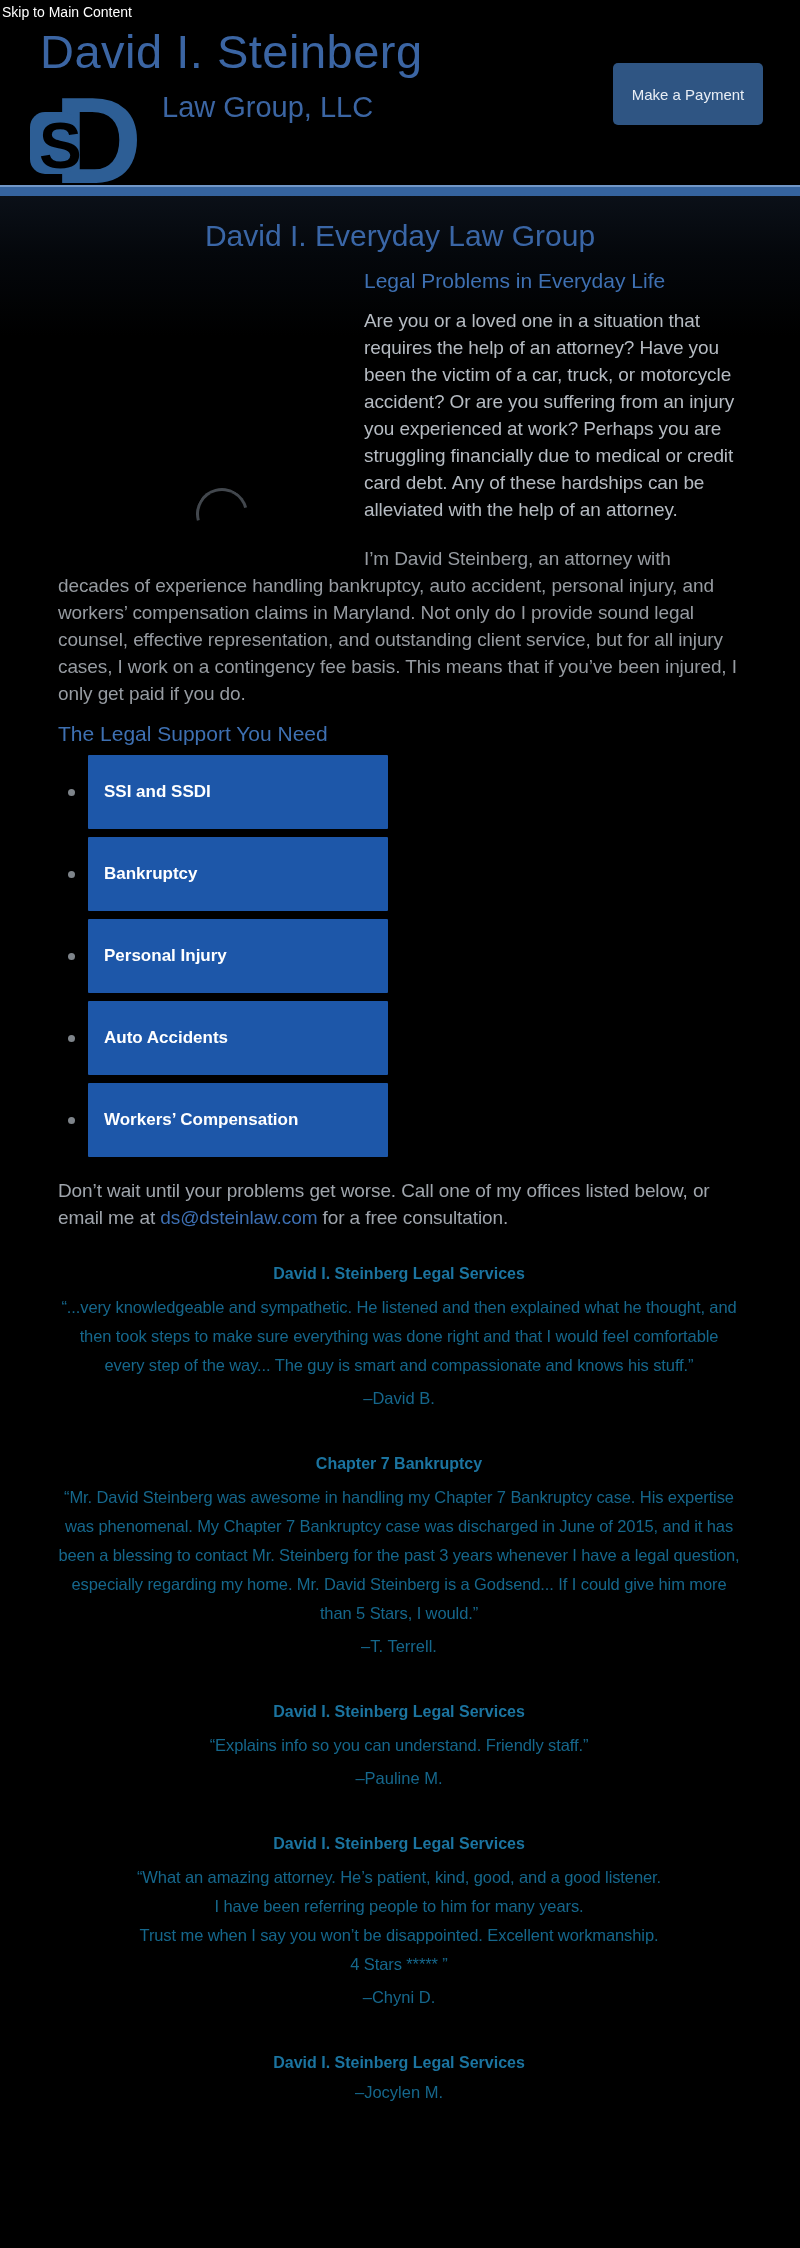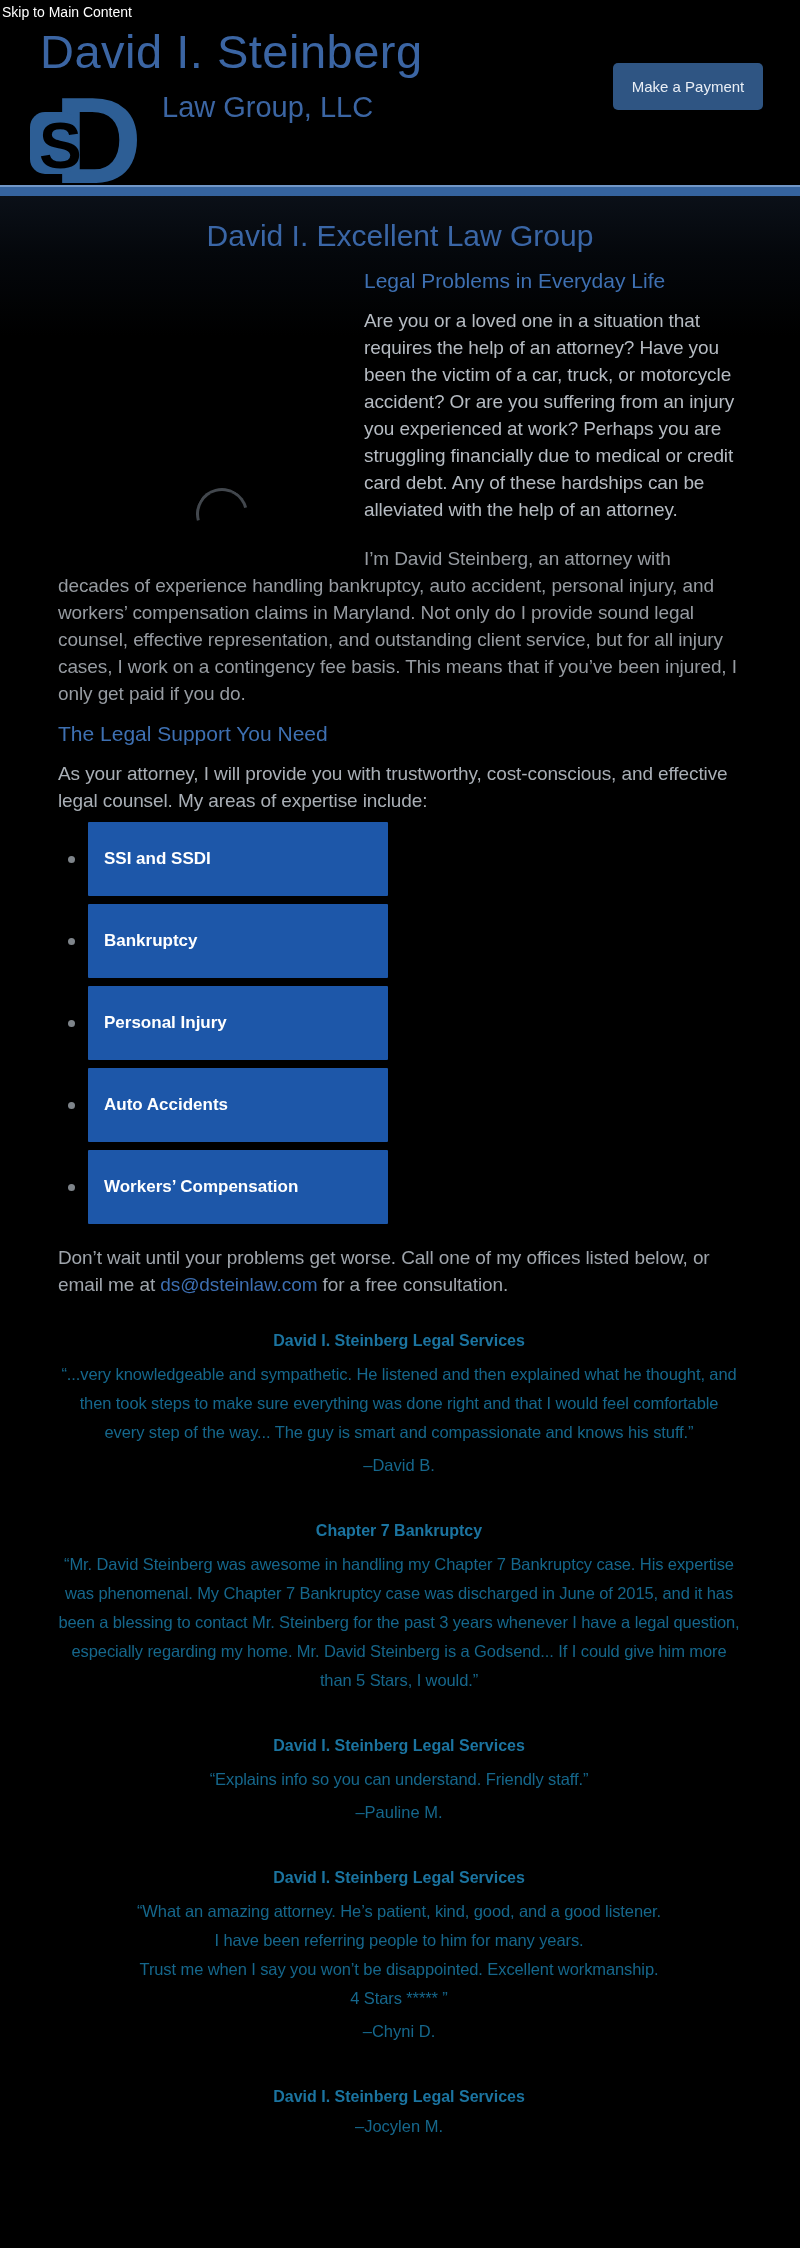--- a/index.html
+++ b/index.html
@@ -18,21 +18,21 @@
   .site-title{
     position:absolute;top:24px;left:40px;
     font-size:47px;color:#3b65a3;letter-spacing:.5px;font-weight:400;
   }
   .site-subtitle{
     position:absolute;top:91px;left:162px;
     font-size:29px;color:#3b65a3;font-weight:400;
   }
   .logo{position:absolute;top:82px;left:30px;z-index:3;}
   .pay-btn{
-    position:absolute;top:63px;left:613px;width:150px;height:47px;
+    position:absolute;top:63px;left:613px;width:150px;height:62px;
     background:#2f5583;border:none;border-radius:5px;
     color:#e9eef5;font-size:15px;font-family:inherit;cursor:pointer;
   }
   .header-divider{
     position:absolute;bottom:0;left:0;width:800px;height:11px;
     background:#35639e;border-top:2px solid #7197c7;box-sizing:border-box;
     z-index:1;
   }
   
   .main{
@@ -109,33 +109,32 @@
       <rect x="0" y="30" width="47" height="62" rx="15" fill="#2d5e95"></rect>
       <text x="9" y="86" font-family="Liberation Sans, sans-serif" font-size="64" font-weight="bold" fill="#000000">S</text>
     </svg>
   </div>
 
   <button class="pay-btn">Make a Payment</button>
   <div class="header-divider"></div>
 </div>
 
 <div class="main">
-  <h1 class="page-title">David I. Excellent Law Group</h1>
+  <h1 class="page-title">David I. Everyday Law Group</h1>
 
   <div class="content">
     <div class="img-float">
       <div class="spinner"></div>
     </div>
 
     <h2 class="section-heading">Legal Problems in Everyday Life</h2>
     <p class="para para-1">Are you or a loved one in a situation that requires the help of an attorney? Have you been the victim of a car, truck, or motorcycle accident? Or are you suffering from an injury you experienced at work? Perhaps you are struggling financially due to medical or credit card debt. Any of these hardships can be alleviated with the help of an attorney.</p>
     <p class="para para-2">I’m David Steinberg, an attorney with decades of experience handling bankruptcy, auto accident, personal injury, and workers’ compensation claims in Maryland. Not only do I provide sound legal counsel, effective representation, and outstanding client service, but for all injury cases, I work on a contingency fee basis. This means that if you’ve been injured, I only get paid if you do.</p>
 
     <h2 class="section-heading support-heading">The Legal Support You Need</h2>
-    <p class="para support-para">As your attorney, I will provide you with trustworthy, cost-conscious, and effective legal counsel. My areas of expertise include:</p>
 
     <ul class="practice-list">
       <li>
         <button class="practice-btn">SSI and SSDI</button>
       </li>
       <li>
         <button class="practice-btn">Bankruptcy</button>
       </li>
       <li>
         <button class="practice-btn">Personal Injury</button>
@@ -152,20 +151,21 @@
 
     <div class="testimonials">
       <div class="testimonial">
         <h4 class="testimonial-heading">David I. Steinberg Legal Services</h4>
         <p class="testimonial-quote">“...very knowledgeable and sympathetic. He listened and then explained what he thought, and then took steps to make sure everything was done right and that I would feel comfortable every step of the way... The guy is smart and compassionate and knows his stuff.”</p>
         <p class="testimonial-attr">–David B.</p>
       </div>
       <div class="testimonial">
         <h4 class="testimonial-heading">Chapter 7 Bankruptcy</h4>
         <p class="testimonial-quote">“Mr. David Steinberg was awesome in handling my Chapter 7 Bankruptcy case. His expertise was phenomenal. My Chapter 7 Bankruptcy case was discharged in June of 2015, and it has been a blessing to contact Mr. Steinberg for the past 3 years whenever I have a legal question, especially regarding my home. Mr. David Steinberg is a Godsend... If I could give him more than 5 Stars, I would.”</p>
+        <p class="testimonial-attr">–T. Terrell.</p>
       </div>
       <div class="testimonial">
         <h4 class="testimonial-heading">David I. Steinberg Legal Services</h4>
         <p class="testimonial-quote">“Explains info so you can understand. Friendly staff.”</p>
         <p class="testimonial-attr">–Pauline M.</p>
       </div>
       <div class="testimonial">
         <h4 class="testimonial-heading">David I. Steinberg Legal Services</h4>
         <p class="testimonial-quote">“What an amazing attorney. He’s patient, kind, good, and a good listener.
 I have been referring people to him for many years.

